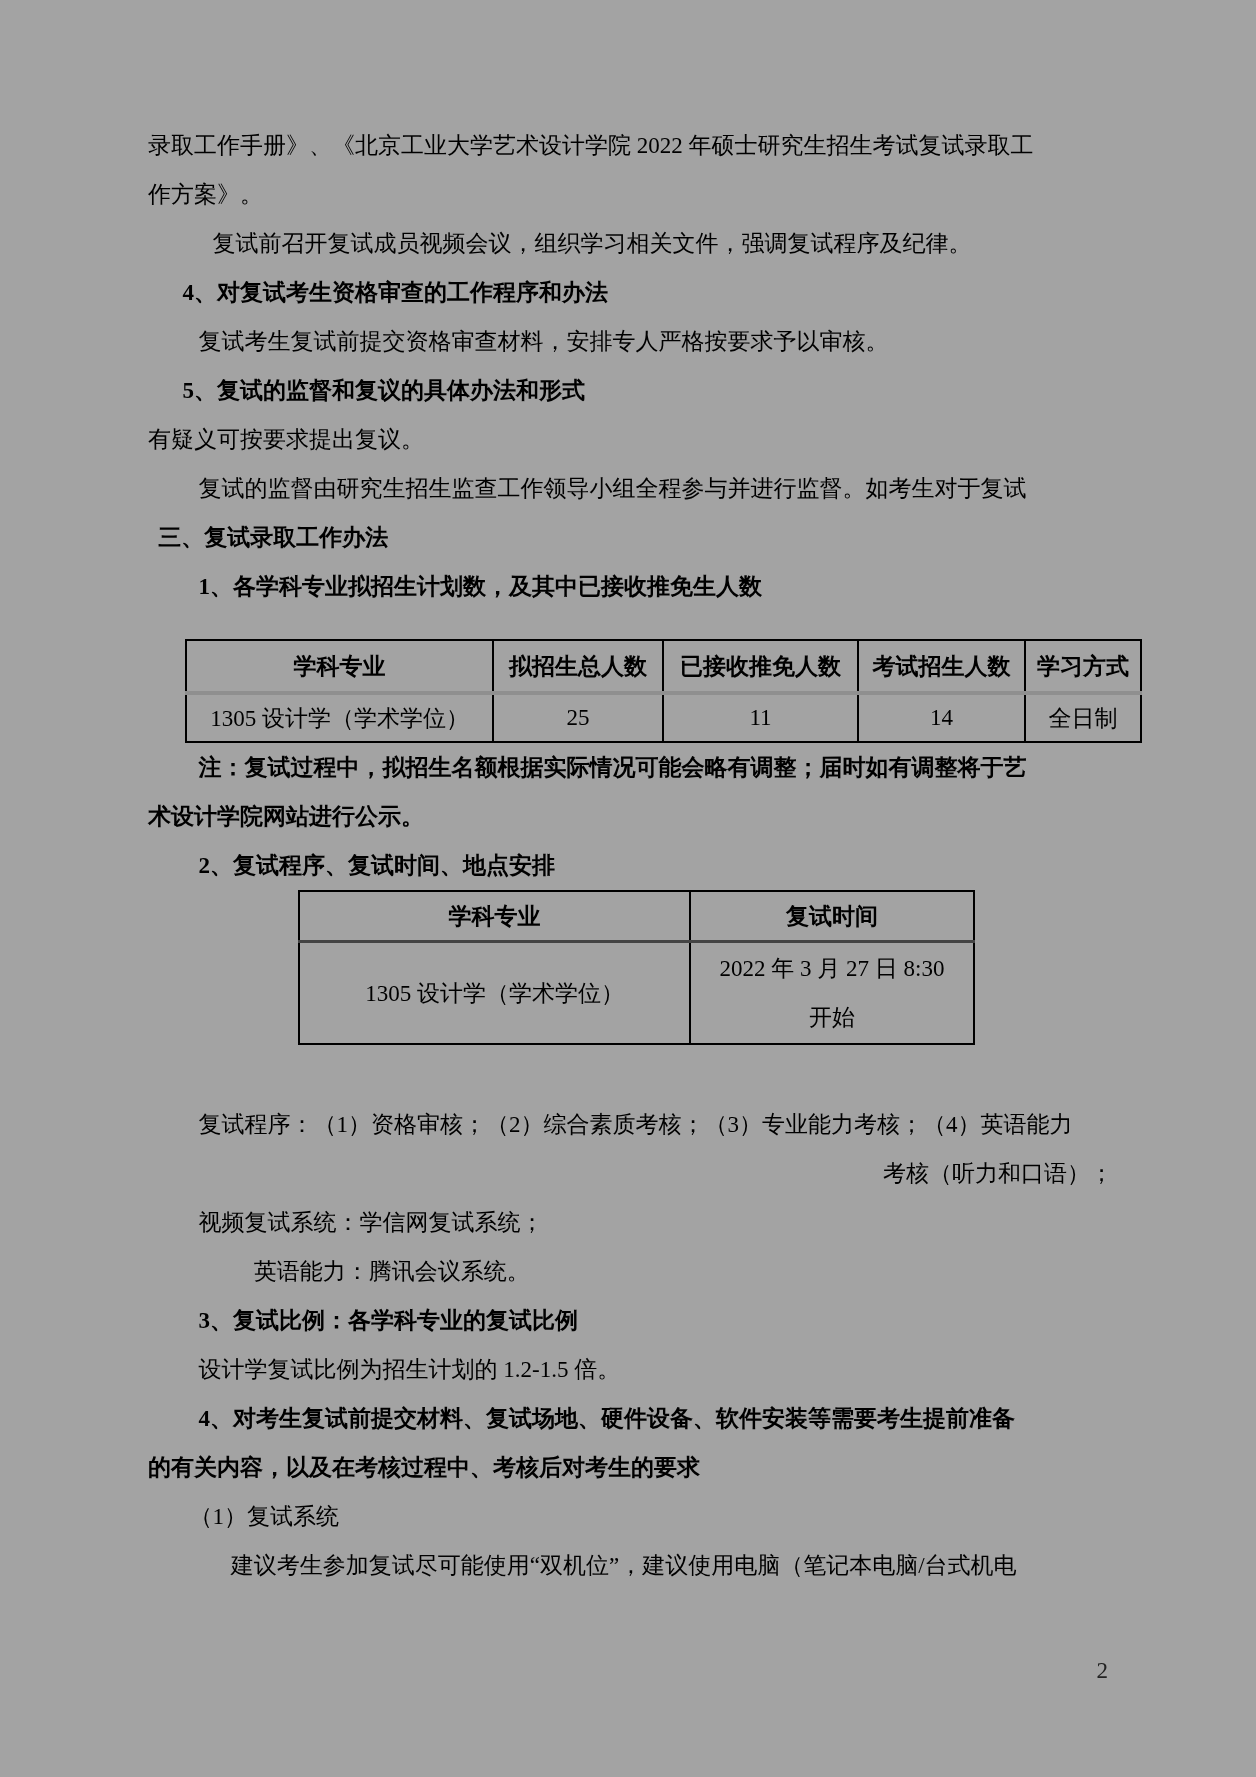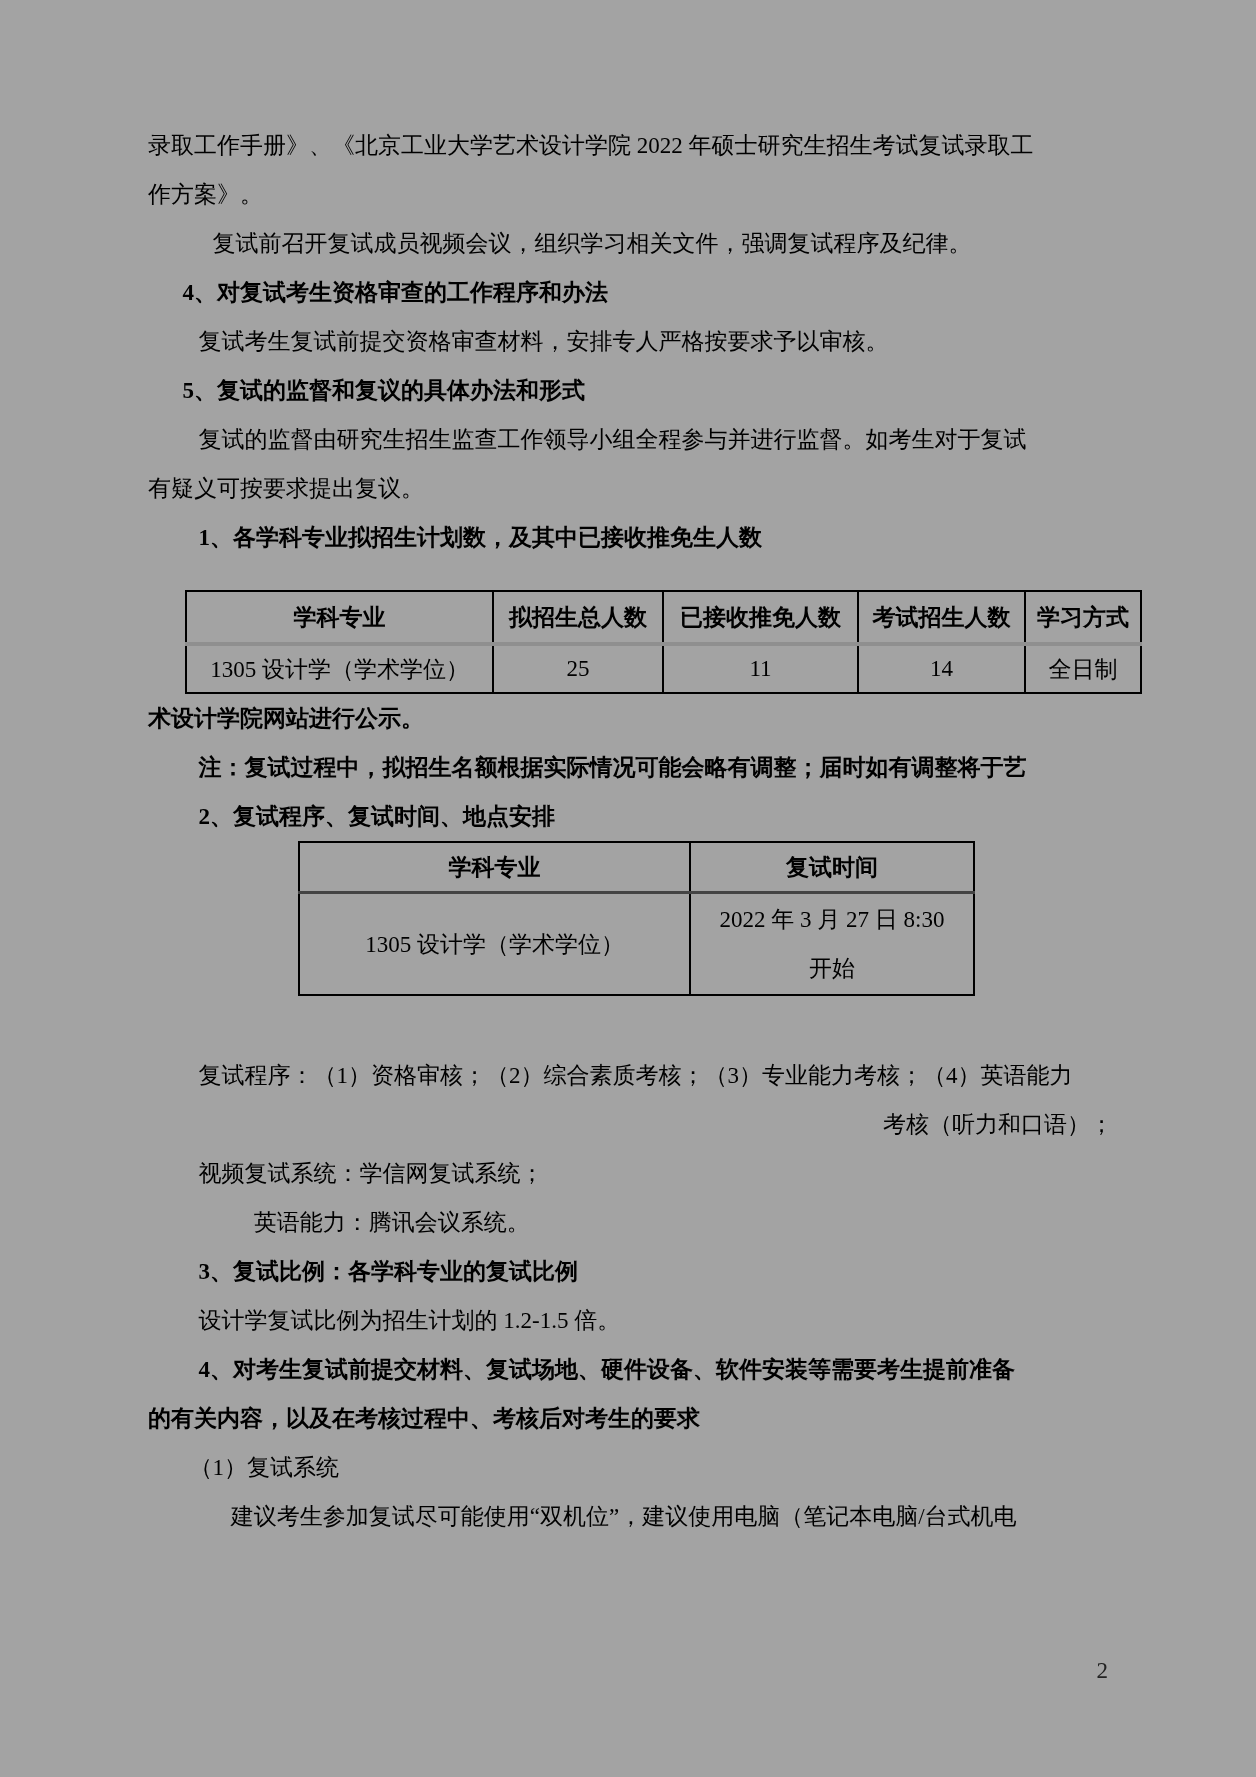--- a/index.html
+++ b/index.html
@@ -47,22 +47,23 @@
 <div class="page">
   <div class="doc">
 
     <div class="section">
         <div class="line body" style="padding-left: 0em;">录取工作手册》、《北京工业大学艺术设计学院 2022 年硕士研究生招生考试复试录取工</div>
         <div class="line body" style="padding-left: 0em;">作方案》。</div>
         <div class="line body" style="padding-left: 2.8em;">复试前召开复试成员视频会议，组织学习相关文件，强调复试程序及纪律。</div>
         <div class="line heading" style="padding-left: 1.5em;">4、对复试考生资格审查的工作程序和办法</div>
         <div class="line body" style="padding-left: 2.2em;">复试考生复试前提交资格审查材料，安排专人严格按要求予以审核。</div>
         <div class="line heading" style="padding-left: 1.5em;">5、复试的监督和复议的具体办法和形式</div>
+        <div class="line body" style="padding-left: 0em;">有疑义可按要求提出复议。</div>
         <div class="line body" style="padding-left: 2.2em;">复试的监督由研究生招生监查工作领导小组全程参与并进行监督。如考生对于复试</div>
-        <div class="line body" style="padding-left: 0em;">有疑义可按要求提出复议。</div>
+        <div class="line heading" style="padding-left: 0.45em;">三、复试录取工作办法</div>
         <div class="line heading" style="padding-left: 2.2em;">1、各学科专业拟招生计划数，及其中已接收推免生人数</div>
       </div>
 
     <table class="t1">
       <colgroup>
         <col style="width:307px">
           <col style="width:170px">
           <col style="width:195px">
           <col style="width:167px">
           <col style="width:116px">
@@ -79,22 +80,22 @@
           <td>1305 设计学（学术学位）</td>
           <td>25</td>
           <td>11</td>
           <td>14</td>
           <td>全日制</td>
         </tr>
       </tbody>
     </table>
 
     <div class="section">
+        <div class="line note" style="padding-left: 2.2em;">注：复试过程中，拟招生名额根据实际情况可能会略有调整；届时如有调整将于艺</div>
         <div class="line note" style="padding-left: 0em;">术设计学院网站进行公示。</div>
-        <div class="line note" style="padding-left: 2.2em;">注：复试过程中，拟招生名额根据实际情况可能会略有调整；届时如有调整将于艺</div>
         <div class="line heading" style="padding-left: 2.2em;">2、复试程序、复试时间、地点安排</div>
       </div>
 
     <table class="t2">
       <colgroup>
         <col style="width:391px">
           <col style="width:284px">
       </colgroup>
       <tbody>
         <tr>

